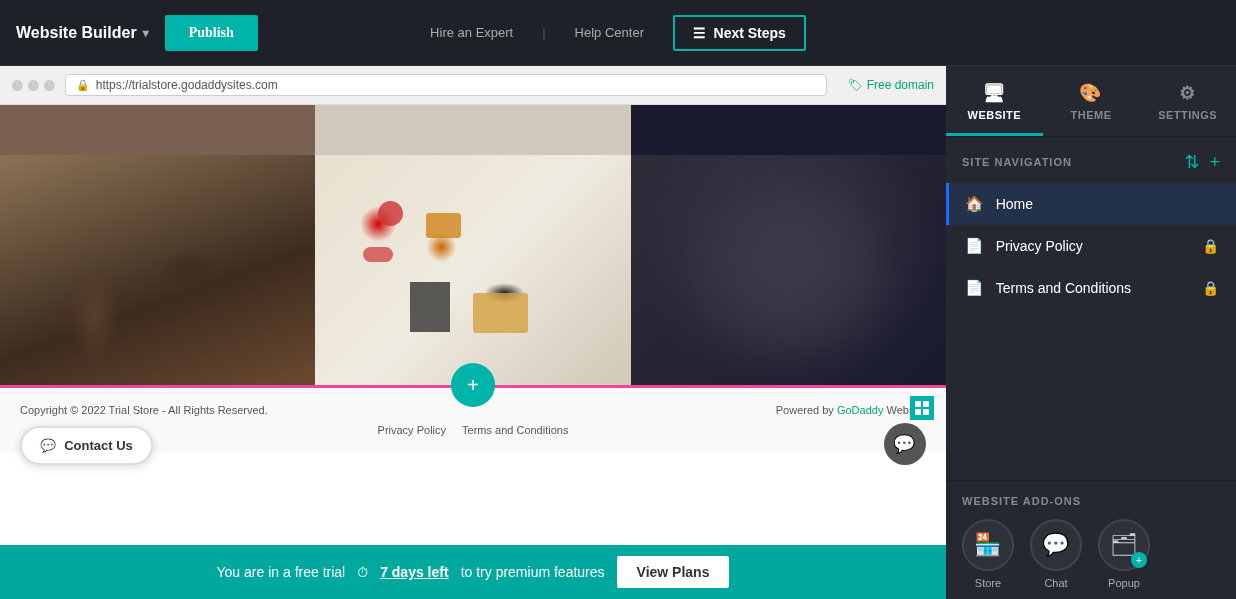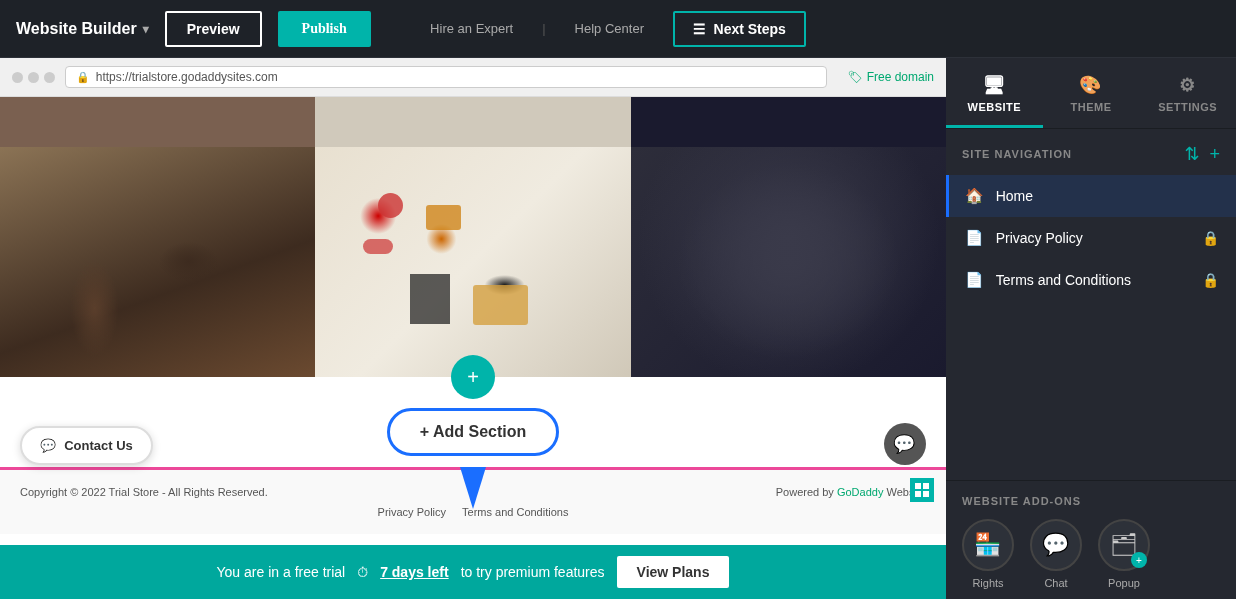--- a/index.html
+++ b/index.html
@@ -1,20 +1,20 @@
 <!DOCTYPE html>
 <html><head>
   <meta charset="utf-8">
   <style>
     * { box-sizing: border-box; margin: 0; padding: 0; }
     body { font-family: -apple-system, BlinkMacSystemFont, 'Segoe UI', sans-serif; width: 1236px; height: 599px; overflow: hidden; background: #1e2228; display: flex; flex-direction: column; }
 
     
     .topbar {
-      height: 58px;
+      height: 66px;
       background: #1e2228;
       display: flex;
       align-items: center;
       padding: 0 16px;
       border-bottom: 1px solid #2d3139;
       flex-shrink: 0;
     }
     .topbar-left {
       display: flex;
       align-items: center;
@@ -483,21 +483,20 @@
   </style>
 </head>
 <body>
 
 <div class="topbar">
   <div class="topbar-left">
     <div class="brand">
       <span>Website Builder</span>
       <span class="brand-chevron">▾</span>
     </div>
-    <button class="btn-preview">Preview</button>
     <button class="btn-publish">Publish</button>
   </div>
   <div class="topbar-center">
     <a href="#">Hire an Expert</a>
     <span class="divider">|</span>
     <a href="#">Help Center</a>
     <button class="btn-nextsteps">
       <span>☰</span>
       <span>Next Steps</span>
     </button>
@@ -545,25 +544,20 @@
         </div>
         <div class="gallery-img gallery-img-3" style="background: linear-gradient(135deg, #2d2d3a 0%, #1a1a2e 100%);">
           <div style="position:absolute;inset:0;background:radial-gradient(ellipse 60% 80% at 50% 40%, #3a3a4a 0%, transparent 80%);"></div>
         </div>
 
         <div class="add-section-bubble" style="top: auto; bottom: -22px; position:absolute; left: 50%; transform: translateX(-50%);">
           <span>+</span>
         </div>
       </div>
 
-      <div class="add-section-container" style="position:relative; background:#fff; height:90px; display:flex; justify-content:center; align-items:center; padding-top:20px;">
-        <button class="add-section-btn">+ Add Section</button>
-
-        <div style="position:absolute; bottom:-42px; left:50%; transform:translateX(-50%); width:0; height:0; border-left:13px solid transparent; border-right:13px solid transparent; border-top:42px solid #1a6eff; z-index:5;"></div>
-      </div>
 
       <div class="site-footer">
         <div class="footer-top-row">
           <span class="footer-copyright">Copyright © 2022 Trial Store - All Rights Reserved.</span>
           <span>
             Powered by <a href="#" style="color:#00a870; text-decoration:none;">GoDaddy</a> Website
           </span>
         </div>
         <div class="footer-links">
           <a href="#">Privacy Policy</a>
@@ -644,21 +638,21 @@
     </div>
 
     <div class="sidebar-addons">
       <div class="addons-title">WEBSITE ADD-ONS</div>
       <div class="addons-grid">
 
         <div class="addon-item">
           <div class="addon-icon-circle">
             <span>🏪</span>
           </div>
-          <span class="addon-label">Rights</span>
+          <span class="addon-label">Store</span>
         </div>
 
         <div class="addon-item">
           <div class="addon-icon-circle">
             <span>💬</span>
           </div>
           <span class="addon-label">Chat</span>
         </div>
 
         <div class="addon-item">

